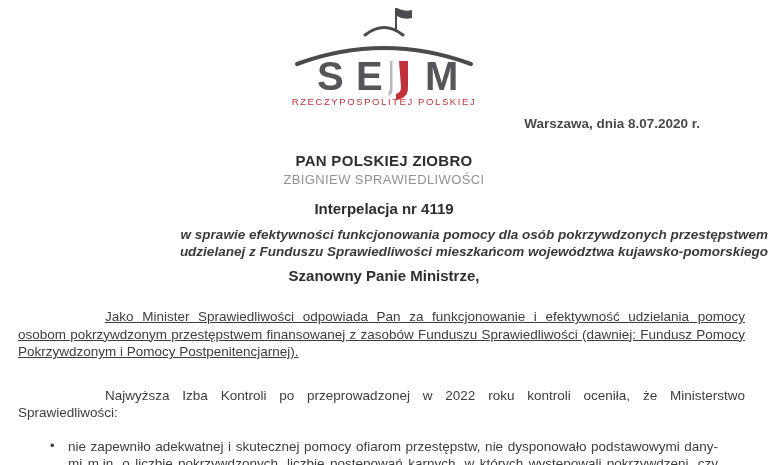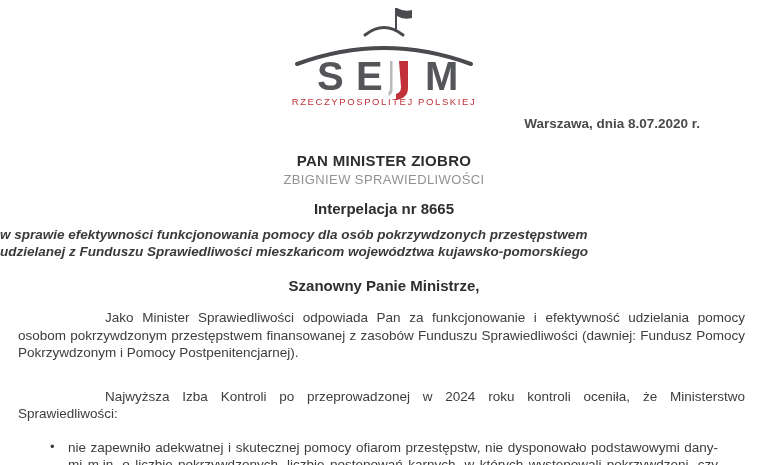--- a/index.html
+++ b/index.html
@@ -46,45 +46,45 @@
   }
   .doc-title {
     margin-top: 13px;
     text-align: center;
     font-size: 15px;
     font-weight: bold;
     color: #2e2e30;
   }
   .doc-subject {
     margin-top: 9px;
-    text-align: left;
+    text-align: right;
     font-size: 13.5px;
     font-style: italic;
     font-weight: bold;
     line-height: 17px;
     color: #3a3a3c;
     white-space: pre-line;
   }
   .salutation {
-    margin-top: 17px;
+    margin-top: 7px;
     text-align: center;
     font-size: 15px;
     font-weight: bold;
     color: #2e2e30;
   }
   
   .body-text {
     padding: 0 23px 0 18px;
     font-size: 13.5px;
     line-height: 17.5px;
     text-align: justify;
     color: #3d3d3f;
   }
   .para { margin: 0; text-indent: 87px; }
-  .para-1 { margin-top: 15px; }
+  .para-1 { margin-top: 24px; text-decoration: underline; }
   .para-2 { margin-top: 26px; }
   .bullet-list { margin: 16px 27px 0 50px; }
   .bullet-row { position: relative; }
   .bullet-marker {
     position: absolute;
     left: -18px;
     top: -1px;
     font-size: 13px;
     color: #3d3d3f;
   }
@@ -115,31 +115,31 @@
         <path d="M120 56 h9 v27 q0 10 -12 12 l0 -6 q5 -1.5 5 -7 z" fill="#C0313A"></path>
       </g>
       <text x="146" y="85" font-family="Liberation Sans, sans-serif" font-size="40" font-weight="bold" fill="#55565A">M</text>
 
       <text x="105" y="100" text-anchor="middle" font-family="Liberation Sans, sans-serif" font-size="9.5" letter-spacing="1.6" fill="#C0313A">RZECZYPOSPOLITEJ POLSKIEJ</text>
     </svg>
   </div>
 
   <div class="date-line">Warszawa, dnia 8.07.2020 r.</div>
 
-  <div class="recipient-name">PAN MINISTER ZIOBRO</div>
+  <div class="recipient-name">PAN POLSKIEJ ZIOBRO</div>
   <div class="recipient-title">ZBIGNIEW SPRAWIEDLIWOŚCI</div>
 
-  <div class="doc-title">Interpelacja nr 8665</div>
+  <div class="doc-title">Interpelacja nr 4119</div>
   <div class="doc-subject">w sprawie efektywności funkcjonowania pomocy dla osób pokrzywdzonych przestępstwem
 udzielanej z Funduszu Sprawiedliwości mieszkańcom województwa kujawsko-pomorskiego</div>
   <div class="salutation">Szanowny Panie Ministrze,</div>
 
   <div class="body-text">
     <p class="para para-1">Jako Minister Sprawiedliwości odpowiada Pan za funkcjonowanie i efektywność udzielania pomocy osobom pokrzywdzonym przestępstwem finansowanej z zasobów Funduszu Sprawiedliwości (dawniej: Fundusz Pomocy Pokrzywdzonym i Pomocy Postpenitencjarnej).</p>
-    <p class="para para-2">Najwyższa Izba Kontroli po przeprowadzonej w 2024 roku kontroli oceniła, że Ministerstwo Sprawiedliwości:</p>
+    <p class="para para-2">Najwyższa Izba Kontroli po przeprowadzonej w 2022 roku kontroli oceniła, że Ministerstwo Sprawiedliwości:</p>
 
     <div class="bullet-list">
       <div class="bullet-row">
         <span class="bullet-marker">•</span>
         <span class="bullet-text">nie zapewniło adekwatnej i skutecznej pomocy ofiarom przestępstw, nie dysponowało podstawowymi dany­mi m.in. o liczbie pokrzywdzonych, liczbie postępowań karnych, w których występowali pokrzywdzeni, czy liczbie przestępstw uprawniających do ubiegania się o kompensatę,</span>
       </div>
     </div>
   </div>
 
 </div>

